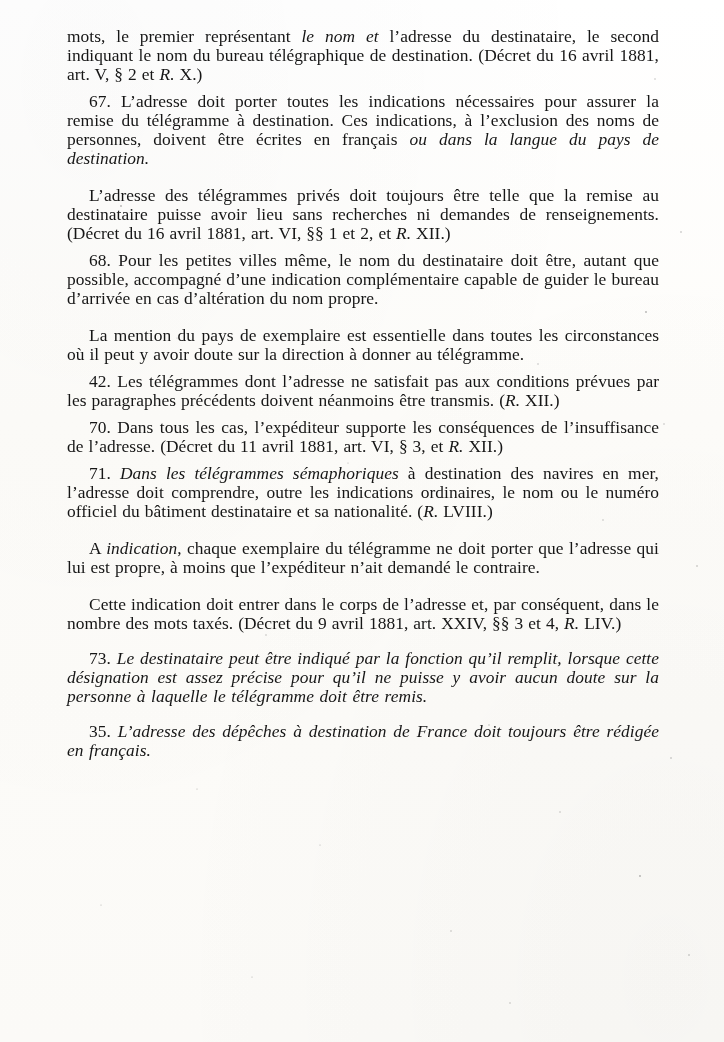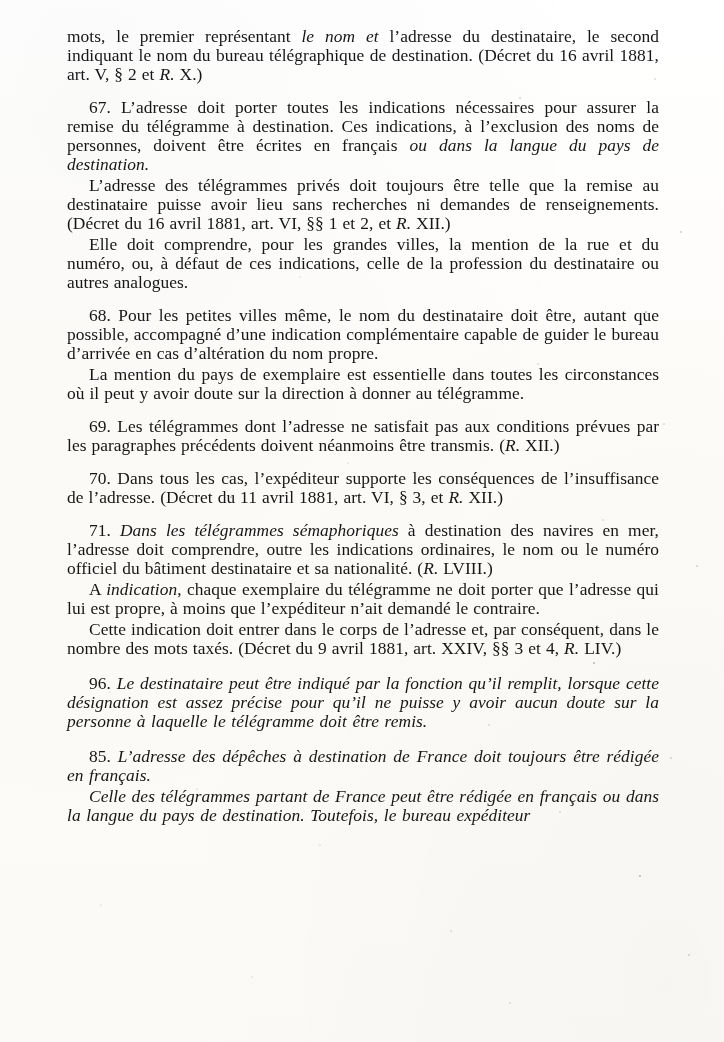--- a/index.html
+++ b/index.html
@@ -41,22 +41,22 @@
     line-height: 19px;
     text-align: justify;
     text-align-last: left;
     word-spacing: 0.6px;
     letter-spacing: 0.05px;
     -webkit-font-smoothing: none;
   }
   p.indent {
     text-indent: 22px;
   }
-  p.gap-sm { margin-top: 2px; }
-  p.gap-md { margin-top: 14px; }
+  p.gap-sm { margin-top: 18px; }
+  p.gap-md { margin-top: 8px; }
   p.gap-lg { margin-top: 16px; }
 
   
   p.allital {
     font-style: italic;
     word-spacing: 1.2px;
   }
 
   
   #grain {
@@ -73,42 +73,40 @@
 <div id="page">
 
   <div id="textblock">
 
     <p class="para"><span style="font-style: normal;">mots, le premier représentant </span><span style="font-style: italic;">le nom et</span><span style="font-style: normal;"> l’adresse du destinataire, le second indiquant le nom du bureau télégraphique de destination. (Décret du 16 avril 1881, art. V, § 2 et </span><span style="font-style: italic;">R.</span><span style="font-style: normal;"> X.)</span></p>
 
     <p class="para indent gap-md"><span style="font-style: normal;">67. L’adresse doit porter toutes les indications nécessaires pour assurer la remise du télégramme à destination. Ces indications, à l’exclusion des noms de personnes, doivent être écrites en français </span><span style="font-style: italic;">ou dans la langue du pays de destination.</span></p>
 
     <p class="para indent gap-sm"><span style="font-style: normal;">L’adresse des télégrammes privés doit toujours être telle que la remise au destinataire puisse avoir lieu sans recherches ni demandes de renseignements. (Décret du 16 avril 1881, art. VI, §§ 1 et 2, et </span><span style="font-style: italic;">R.</span><span style="font-style: normal;"> XII.)</span></p>
 
-    <p class="para indent gap-sm"><span style="font-style: normal;">Elle doit comprendre, pour les grandes villes, la mention de la rue et du numéro, ou, à défaut de ces indications, celle de la profession du destinataire ou autres analogues.</span></p>
 
     <p class="para indent gap-md"><span style="font-style: normal;">68. Pour les petites villes même, le nom du destinataire doit être, autant que possible, accompagné d’une indication complémentaire capable de guider le bureau d’arrivée en cas d’altération du nom propre.</span></p>
 
     <p class="para indent gap-sm"><span style="font-style: normal;">La mention du pays de exemplaire est essentielle dans toutes les circonstances où il peut y avoir doute sur la direction à donner au télégramme.</span></p>
 
-    <p class="para indent gap-md"><span style="font-style: normal;">69. Les télégrammes dont l’adresse ne satisfait pas aux conditions prévues par les paragraphes précédents doivent néanmoins être transmis. (</span><span style="font-style: italic;">R.</span><span style="font-style: normal;"> XII.)</span></p>
+    <p class="para indent gap-md"><span style="font-style: normal;">42. Les télégrammes dont l’adresse ne satisfait pas aux conditions prévues par les paragraphes précédents doivent néanmoins être transmis. (</span><span style="font-style: italic;">R.</span><span style="font-style: normal;"> XII.)</span></p>
 
     <p class="para indent gap-md"><span style="font-style: normal;">70. Dans tous les cas, l’expéditeur supporte les conséquences de l’insuffisance de l’adresse. (Décret du 11 avril 1881, art. VI, § 3, et </span><span style="font-style: italic;">R.</span><span style="font-style: normal;"> XII.)</span></p>
 
     <p class="para indent gap-md"><span style="font-style: normal;">71. </span><span style="font-style: italic;">Dans les télégrammes sémaphoriques</span><span style="font-style: normal;"> à destination des navires en mer, l’adresse doit comprendre, outre les indications ordinaires, le nom ou le numéro officiel du bâtiment destinataire et sa nationalité. (</span><span style="font-style: italic;">R.</span><span style="font-style: normal;"> LVIII.)</span></p>
 
 
     <p class="para indent gap-sm"><span style="font-style: normal;">A </span><span style="font-style: italic;">indication</span><span style="font-style: normal;">, chaque exemplaire du télégramme ne doit porter que l’adresse qui lui est propre, à moins que l’expéditeur n’ait demandé le contraire.</span></p>
 
     <p class="para indent gap-sm"><span style="font-style: normal;">Cette indication doit entrer dans le corps de l’adresse et, par conséquent, dans le nombre des mots taxés. (Décret du 9 avril 1881, art. XXIV, §§ 3 et 4, </span><span style="font-style: italic;">R.</span><span style="font-style: normal;"> LIV.)</span></p>
 
-    <p class="para indent allital gap-lg"><span style="font-style: normal;">96. </span><span style="font-style: italic;">Le destinataire peut être indiqué par la fonction qu’il remplit, lorsque cette désignation est assez précise pour qu’il ne puisse y avoir aucun doute sur la personne à laquelle le télégramme doit être remis.</span></p>
+    <p class="para indent allital gap-lg"><span style="font-style: normal;">73. </span><span style="font-style: italic;">Le destinataire peut être indiqué par la fonction qu’il remplit, lorsque cette désignation est assez précise pour qu’il ne puisse y avoir aucun doute sur la personne à laquelle le télégramme doit être remis.</span></p>
 
-    <p class="para indent allital gap-lg"><span style="font-style: normal;">85. </span><span style="font-style: italic;">L’adresse des dépêches à destination de France doit toujours être rédigée en français.</span></p>
+    <p class="para indent allital gap-lg"><span style="font-style: normal;">35. </span><span style="font-style: italic;">L’adresse des dépêches à destination de France doit toujours être rédigée en français.</span></p>
 
-    <p class="para indent allital gap-sm"><span style="font-style: italic;">Celle des télégrammes partant de France peut être rédigée en français ou dans la langue du pays de destination. Toutefois, le bureau expéditeur</span></p>
 
   </div>
 
   <svg id="grain" width="724" height="1042" viewBox="0 0 724 1042" aria-hidden="true">
     <g fill="#2a2a2a">
       <circle cx="616" cy="36" r="0.9"></circle>
       <circle cx="655" cy="79" r="0.7"></circle>
       <circle cx="520" cy="98" r="0.8"></circle>
       <circle cx="92" cy="151" r="0.6"></circle>
       <circle cx="404" cy="191" r="0.7"></circle>

